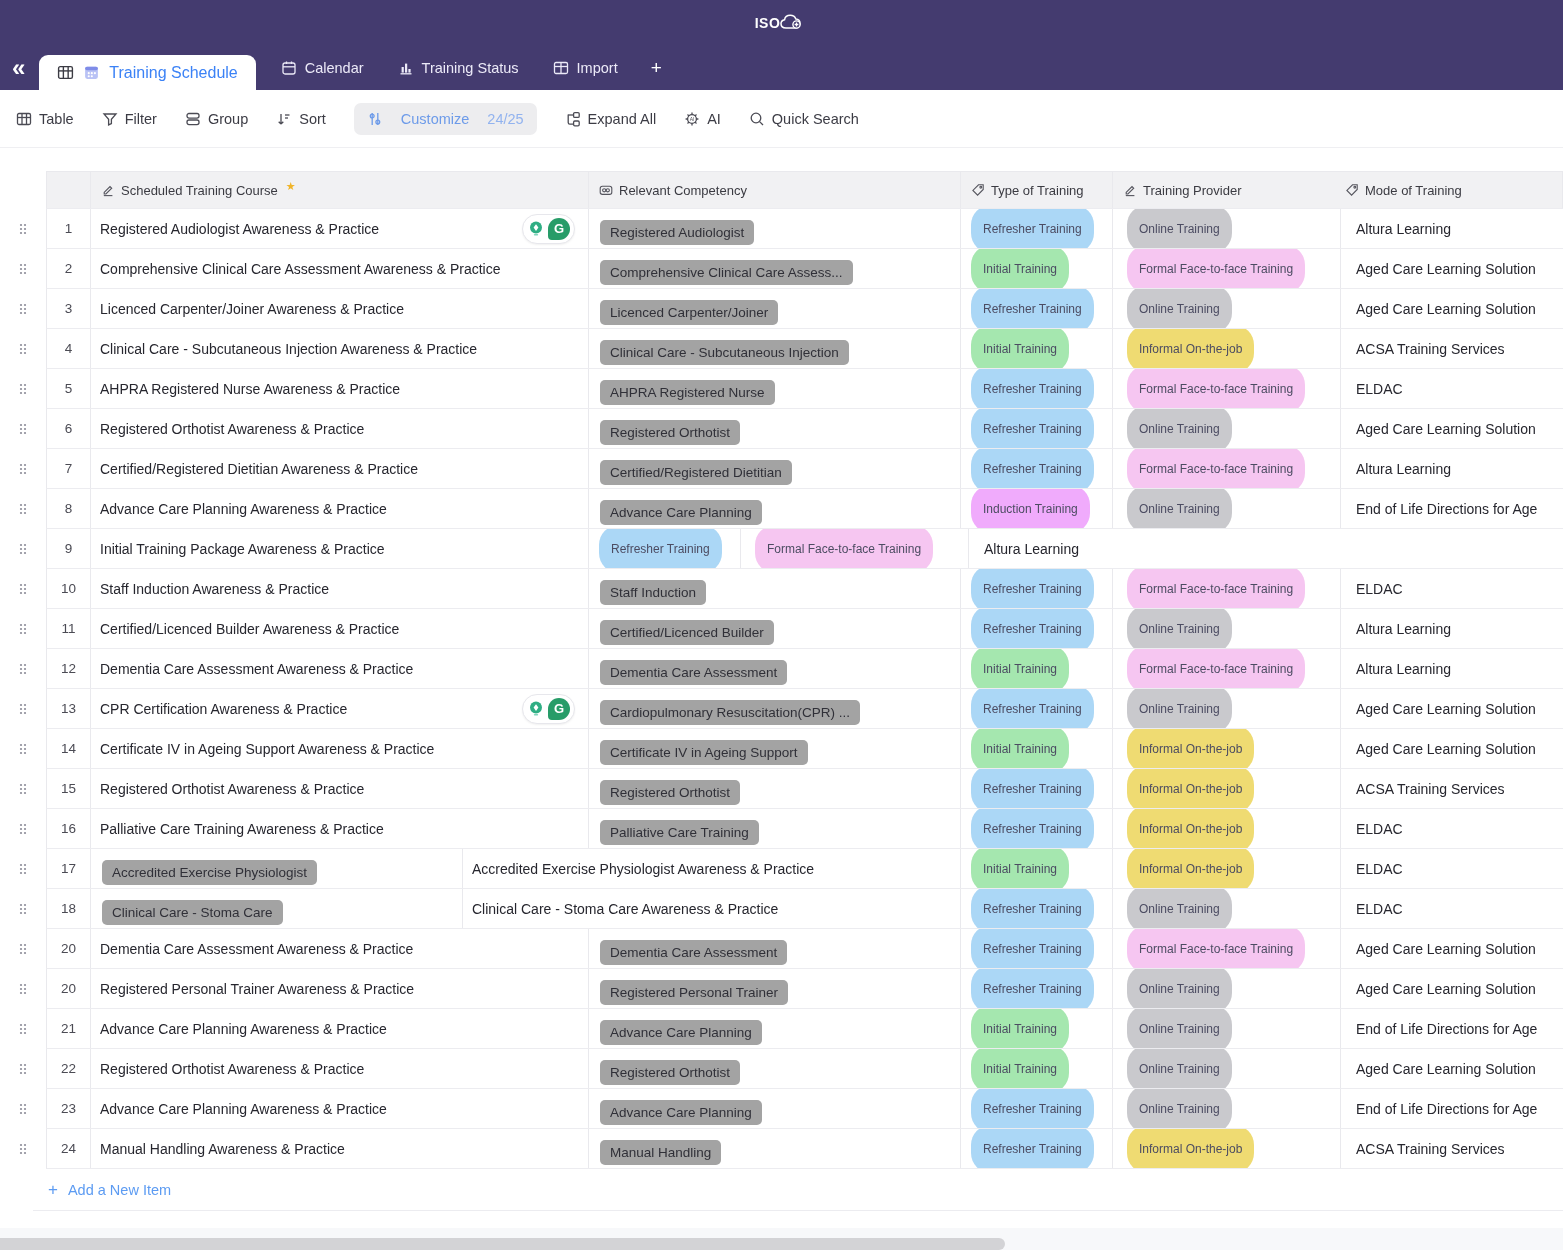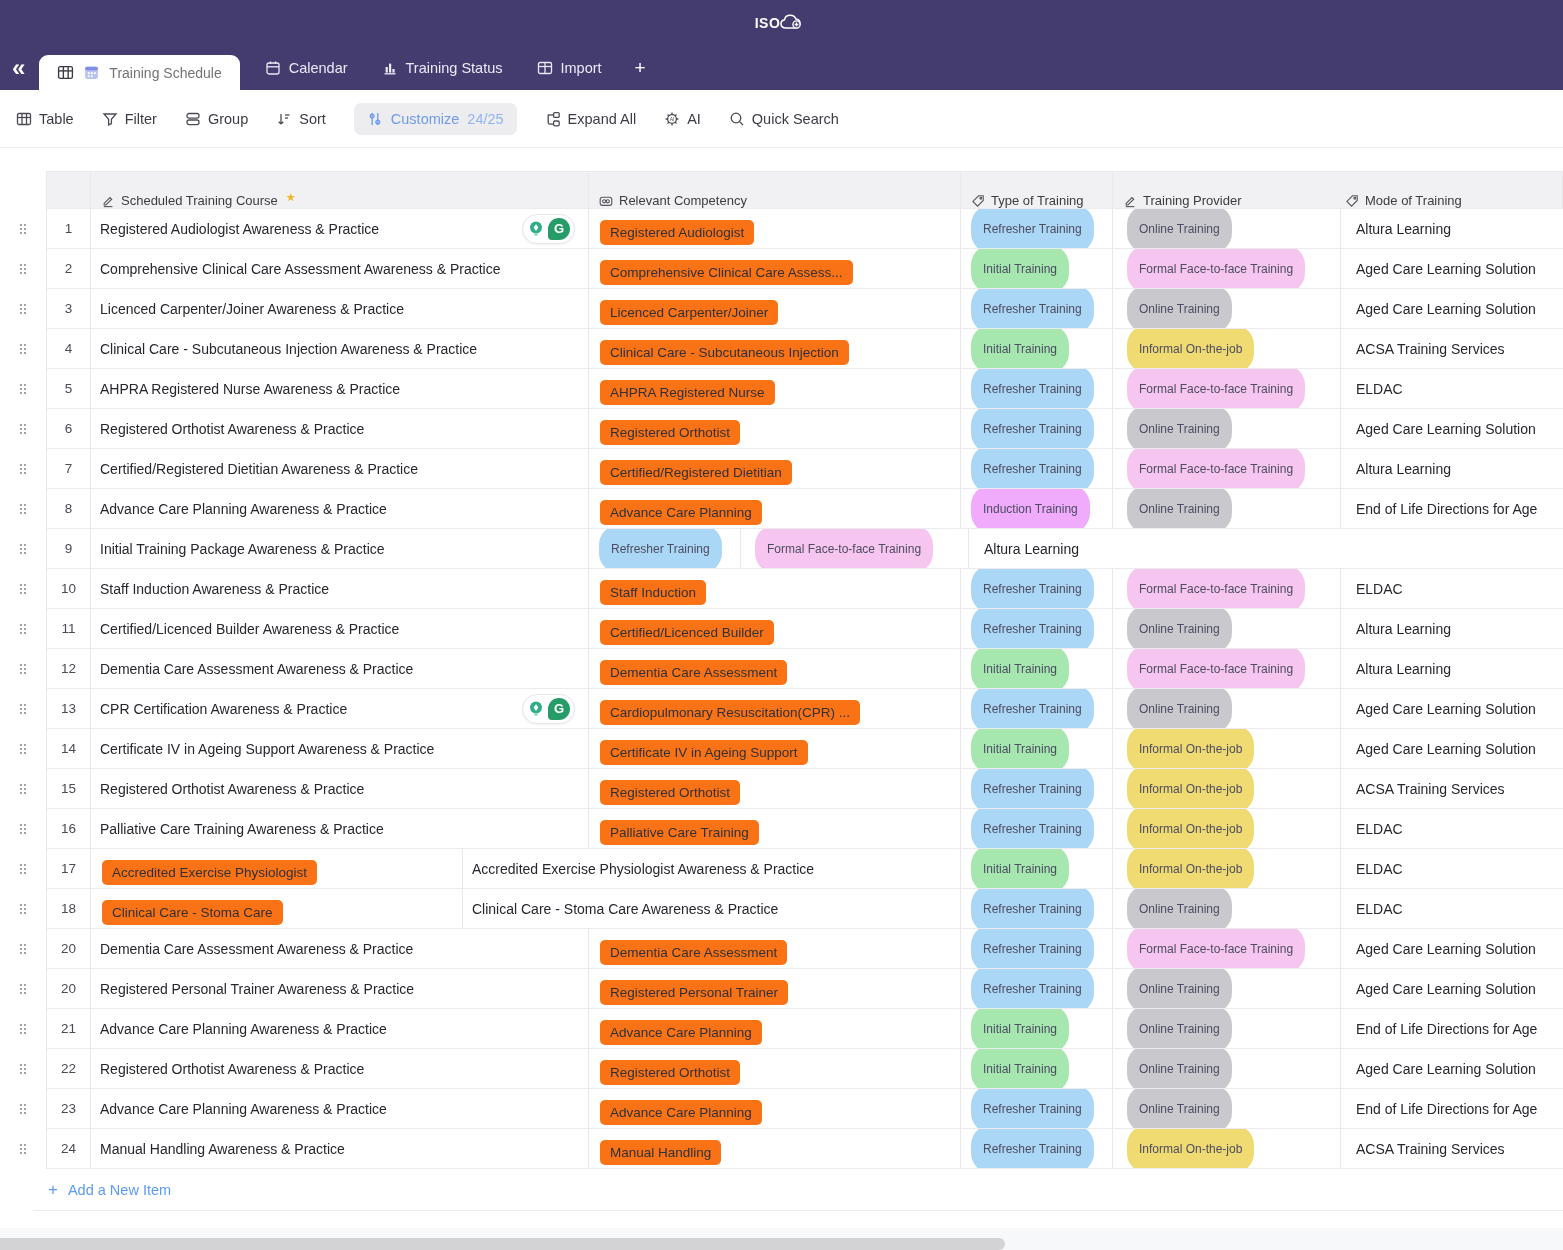--- a/index.html
+++ b/index.html
@@ -20,36 +20,36 @@
     height:45px; background:#443b6f; display:flex; align-items:flex-end; padding-left:8px;
   }
   .collapse-btn {
     color:#fff; font-size:24px; font-weight:bold; line-height:45px; height:45px;
     margin-right:10px; cursor:pointer; padding:0 4px;
   }
   .tab-active {
     background:#fff; height:35px; border-radius:9px 9px 0 0; display:flex; align-items:center;
     gap:9px; padding:0 18px; margin-right:8px;
   }
-  .tab-active .tab-label { color:#737373; font-size:14px; font-weight:500; }
+  .tab-active .tab-label { color:#3b82f6; font-size:16px; font-weight:500; }
   .tab {
     display:flex; align-items:center; gap:8px; padding:0 17px; height:45px;
     color:#eceaf8; font-size:14.5px; font-weight:500; cursor:pointer;
   }
   .tab-plus { color:#fff; font-size:19px; padding:0 16px; height:45px; display:flex; align-items:center; cursor:pointer; }
 
   
   .toolbar {
     height:58px; display:flex; align-items:center; padding-left:16px; gap:28px;
     border-bottom:1px solid #efeff2; background:#fff;
   }
   .tool { display:flex; align-items:center; gap:7px; color:#3c3c45; font-size:14.5px; cursor:pointer; white-space:nowrap; }
   .tool svg { stroke:#4b4b54; fill:none; stroke-width:1.3; }
   .tool-customize {
-    background:#ededef; border-radius:7px; padding:8px 13px; color:#6d9be9; gap:8px;
+    background:#ededef; border-radius:7px; padding:8px 13px; color:#6d9be9; gap:18px;
     display:flex; align-items:center; font-size:14.5px; cursor:pointer;
   }
   .tool-customize svg { stroke:#6d9be9; fill:none; stroke-width:1.3; }
   .tool-customize .count { color:#92b3ef; }
 
   
   .table-wrap { margin-top:23px; }
   .trow { display:flex; height:40px; }
   .thead .trow { height:38px; }
   .gutter { width:46px; display:flex; align-items:center; justify-content:center; flex:none; }
@@ -59,37 +59,37 @@
     border-bottom:1px solid #ececf0; border-left:1px solid #e9e9ed;
   }
   .thead .tinner { background:#f1f1f3; border-top:1px solid #e9e9ed; }
   .cell { height:100%; display:flex; align-items:center; border-right:1px solid #e9e9ed; overflow:hidden; white-space:nowrap; }
   .c-num  { width:44px;  flex:none; justify-content:center; }
   .c-course { width:498px; flex:none; }
   .c-comp { width:372px; flex:none; }
   .c-type { width:152px; flex:none; }
   .c-mode { width:228px; flex:none; }
   .c-prov { flex:1; border-right:none; }
-  .hcell { gap:6px; padding-left:10px; color:#3b3b42; font-size:13px;align-items:flex-end; }
+  .hcell { gap:6px; padding-left:10px; color:#3b3b42; font-size:13px; }
   .hcell svg { stroke:#55555e; fill:none; stroke-width:1.1; flex:none; }
   .req-star { color:#f0b429; font-size:11px; margin-left:2px; transform:translateY(-4px); }
 
   .row-number { color:#4b4b54; font-size:13.5px; }
   .course-cell { padding-left:9px; font-size:14px; color:#26262e; }
   .course-plugins {
     margin-left:auto; margin-right:13px; display:flex; align-items:center; gap:3px;
     border:1px solid #e7e7ec; border-radius:16px; background:#fff; padding:3px 4px;
     box-shadow:0 1px 2px rgba(0,0,0,.06); cursor:pointer;
   }
   .g-badge {
     width:22px; height:22px; border-radius:50% 50% 50% 18%; background:#279c68;
     color:#fff; font-weight:bold; font-size:13px; display:flex; align-items:center; justify-content:center;
   }
   .comp-chip {
-    margin-left:11px; background:#f97316; border-radius:5px; padding:5px 10px;
+    margin-left:11px; background:#a3a3a3; border-radius:5px; padding:5px 10px;
     font-size:13.5px; color:#303038; max-width:348px; overflow:hidden; white-space:nowrap;margin-top:8px;
   }
   .type-cell { padding-left:10px; }
   .mode-cell { padding-left:14px; }
   .badge {
     display:inline-block; padding:17px 12px; border-radius:20px; font-size:12px; color:#4c4c62; white-space:nowrap;
   }
   .prov-cell { padding-left:15px; font-size:14px; color:#26262e; }
 
   

